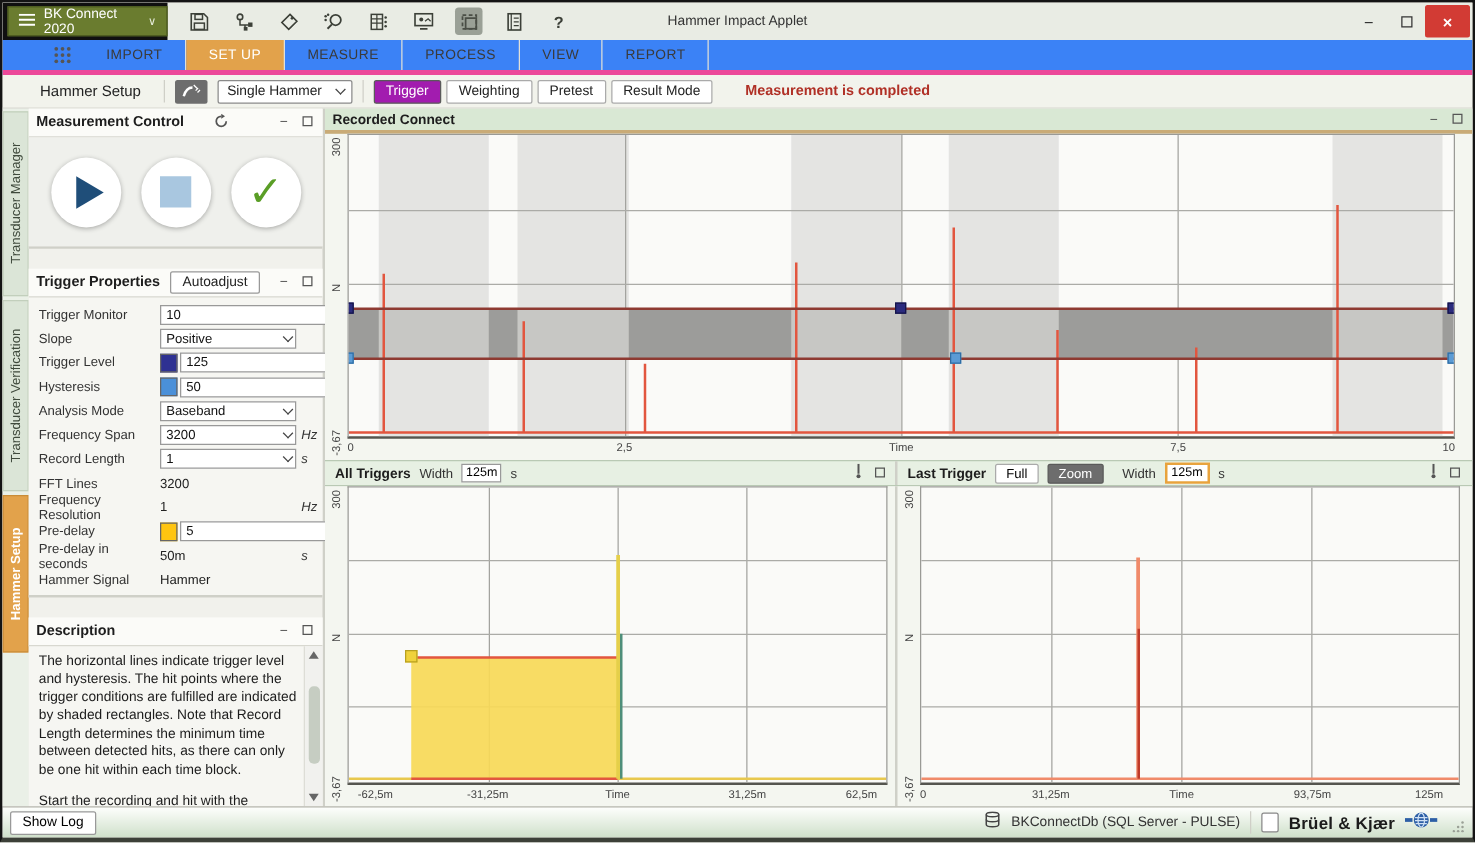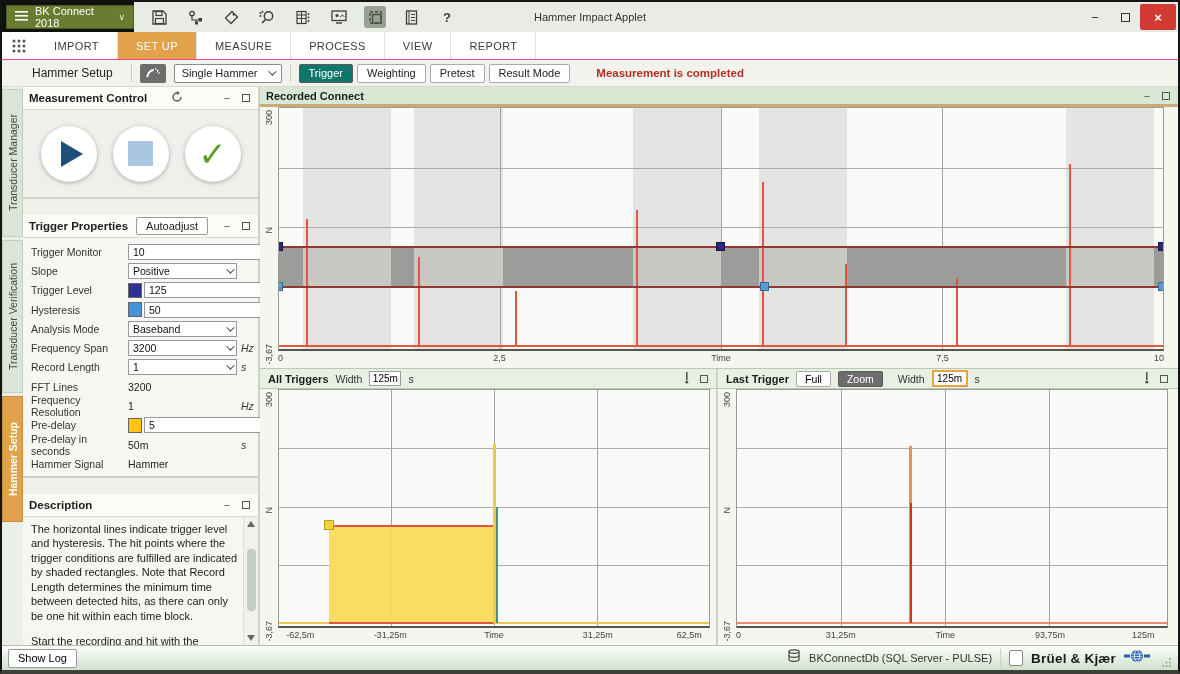--- a/index.html
+++ b/index.html
@@ -15,34 +15,34 @@
   .tb-icon { width:22px; height:22px; display:flex; align-items:center; justify-content:center; border-radius:3px; color:#3c4038; font-size:13px; }
   .tb-icon.active { background:#9aa096; }
   .tb-icon svg { display:block; }
   .tb-title { position:absolute; left:0; right:0; text-align:center; font-size:11px; color:#333; pointer-events:none; }
   .win-btns { margin-left:auto; display:flex; align-items:center; height:30px; }
   .win-btn { width:30px; height:22px; display:flex; align-items:center; justify-content:center; color:#333; font-size:13px; }
   .win-btn.restore span { width:9px; height:9px; border:1px solid #333; display:block; }
   .win-btn.close { background:#d23b34; color:#fff; width:36px; height:26px; font-weight:bold; margin-right:2px; border-radius:2px; }
 
   
-  .ribbon { height:28px; background:#ffffff; display:flex; align-items:stretch; border-bottom:1px solid #ec4899; flex:0 0 28px; }
+  .ribbon { height:28px; background:#3b82f6; display:flex; align-items:stretch; border-bottom:4px solid #ec4899; flex:0 0 28px;padding-left:31px; }
   .apps-icon { width:34px; display:flex; align-items:center; justify-content:center; }
   .rtab { padding:0 18px; display:flex; align-items:center; font-size:11px; letter-spacing:.4px; color:#3a3a3a; border-right:1px solid #e0e0d8; cursor:pointer; }
   .rtab.active { background:#e2a24b; color:#fff; }
 
   
   .setupbar { height:27px; background:#f2f3ec; display:flex; align-items:center; gap:8px; padding-left:30px; border-bottom:1px solid #d8d8d0; flex:0 0 27px; }
   .setup-label { font-size:12px; color:#222; margin-right:10px; }
   .vsep { width:1px; height:18px; background:#cfcfc7; }
   .hammerbtn { width:26px; height:19px; background:#6d6d6d; border-radius:2px; display:flex; align-items:center; justify-content:center; }
   .modesel { height:19px; background:#fff; border:1px solid #8a8a8a; border-radius:2px; display:flex; align-items:center; gap:10px; padding:0 7px; font-size:11px; color:#222; cursor:pointer; }
   .chevcss { width:6px; height:6px; border-right:1.5px solid #444; border-bottom:1.5px solid #444; transform:rotate(45deg) translateY(-2px); }
   .viewbtn { height:19px; padding:0 9px; font-size:11px; display:flex; align-items:center; background:#fff; border:1px solid #aaa; border-radius:2px; color:#222; cursor:pointer; }
-  .viewbtn.active { background:#0f766e; border-color:#5a5a5a; color:#fff; }
+  .viewbtn.active { background:#a21caf; border-color:#5a5a5a; color:#fff; }
   .status-msg { color:#b03026; font-weight:bold; font-size:11.5px; margin-left:18px; }
 
   
   .main { flex:1; display:flex; min-height:0; background:#dfe0da; }
 
   
   .sidebar { width:21px; flex:0 0 21px; background:#eaf0e7; display:flex; flex-direction:column; gap:3px; padding-top:2px; }
   .side-tab { background:#dbe5d7; border:1px solid #c2cfbc; display:flex; align-items:center; justify-content:center; cursor:pointer; }
   .side-tab .vtext { writing-mode:vertical-rl; transform:rotate(180deg); font-size:10.5px; color:#3f4a3c; white-space:nowrap; }
   .side-tab:nth-child(1){ height:148px; } .side-tab:nth-child(2){ height:153px; } .side-tab:nth-child(3){ height:126px; }
@@ -147,21 +147,21 @@
 <div class="window">
 
   <div class="titlebar">
     <div class="appbtn-zone">
       <div class="appbtn">
         <span><svg width="13" height="10" viewBox="0 0 13 10">
               <rect width="13" height="1.6" fill="#fff"></rect>
               <rect y="4" width="13" height="1.6" fill="#fff"></rect>
               <rect y="8" width="13" height="1.6" fill="#fff"></rect>
             </svg></span>
-        <span>BK Connect 2018</span>
+        <span>BK Connect 2020</span>
         <span class="chev">∨</span>
       </div>
     </div>
     <div class="tb-icons" id="tb-icons">
         <div class="tb-icon">
           <svg width="15" height="15" viewBox="0 0 15 15">
             <path d="M1 1 h10 l3 3 v10 h-13 z" fill="none" stroke="#3c4038" stroke-width="1.3"></path>
             <rect x="4" y="1.5" width="6" height="4" fill="none" stroke="#3c4038" stroke-width="1.2"></rect>
             <rect x="3.5" y="8.5" width="8" height="5" fill="none" stroke="#3c4038" stroke-width="1.2"></rect>
           </svg>

